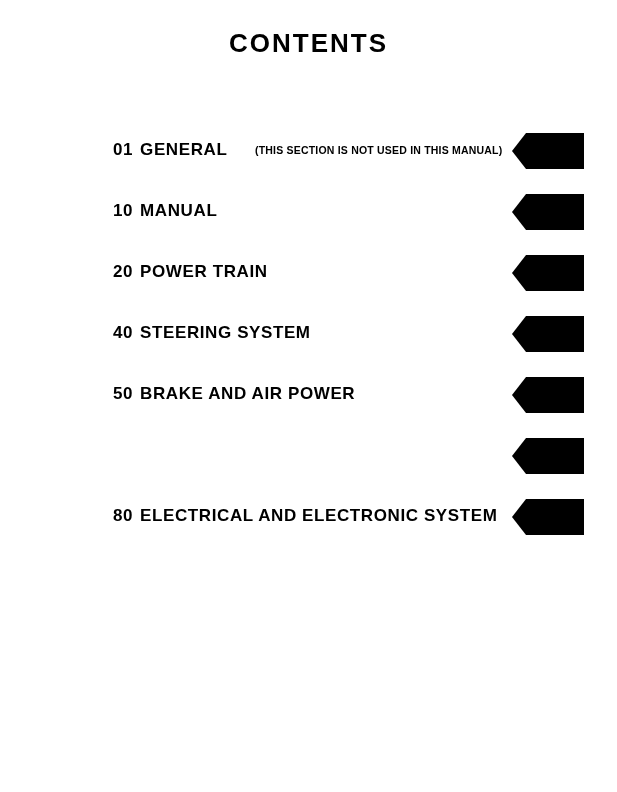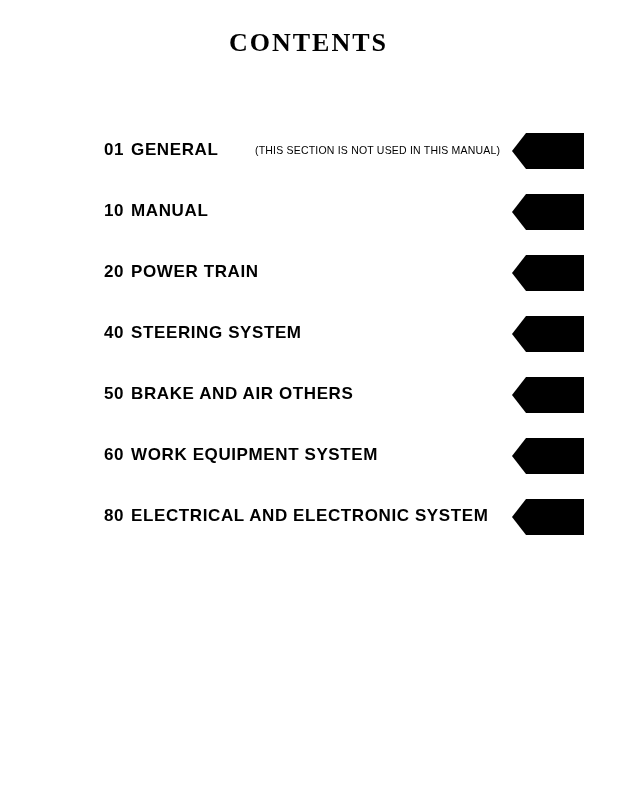--- a/index.html
+++ b/index.html
@@ -22,50 +22,50 @@
   }
   .page-title {
     position: absolute;
     top: 28px;
     left: 0;
     width: 617px;
     text-align: center;
     font-size: 26px;
     font-weight: bold;
     letter-spacing: 2px;
-    font-family: Liberation Serif, serif;
+    font-family: Liberation Sans, sans-serif;
   }
   .contents-list {
     position: absolute;
     top: 128px;
     left: 0;
     width: 617px;
   }
   .content-row {
     position: relative;
     height: 61px;
   }
   .row-label {
     position: absolute;
-    left: 104px;
+    left: 113px;
     top: 12px;
     font-size: 17px;
     font-weight: bold;
     letter-spacing: 0.6px;
     white-space: nowrap;
   }
   .row-num {
     display: inline-block;
     margin-right: 7px;
   }
   .row-note {
     position: absolute;
     top: 16px;
     font-size: 10.5px;
-    font-weight: normal;
+    font-weight: bold;
     letter-spacing: 0.2px;
     white-space: nowrap;
   }
   .tab-marker {
     position: absolute;
     right: 33px;
     top: 5px;
     width: 72px;
     height: 36px;
     background: #000000;
@@ -91,25 +91,24 @@
       </div>
       <div class="content-row">
         <div class="row-label"><span class="row-num">20</span><span>POWER TRAIN</span></div>
         <div class="tab-marker"></div>
       </div>
       <div class="content-row">
         <div class="row-label"><span class="row-num">40</span><span>STEERING SYSTEM</span></div>
         <div class="tab-marker"></div>
       </div>
       <div class="content-row">
-        <div class="row-label"><span class="row-num">50</span><span>BRAKE AND AIR OTHERS</span></div>
+        <div class="row-label"><span class="row-num">50</span><span>BRAKE AND AIR POWER</span></div>
         <div class="tab-marker"></div>
       </div>
       <div class="content-row">
-        <div class="row-label"><span class="row-num">60</span><span>WORK EQUIPMENT SYSTEM</span></div>
         <div class="tab-marker"></div>
       </div>
       <div class="content-row">
         <div class="row-label"><span class="row-num">80</span><span>ELECTRICAL AND ELECTRONIC SYSTEM</span></div>
         <div class="tab-marker"></div>
       </div>
     </div>
 
 </div>
 

